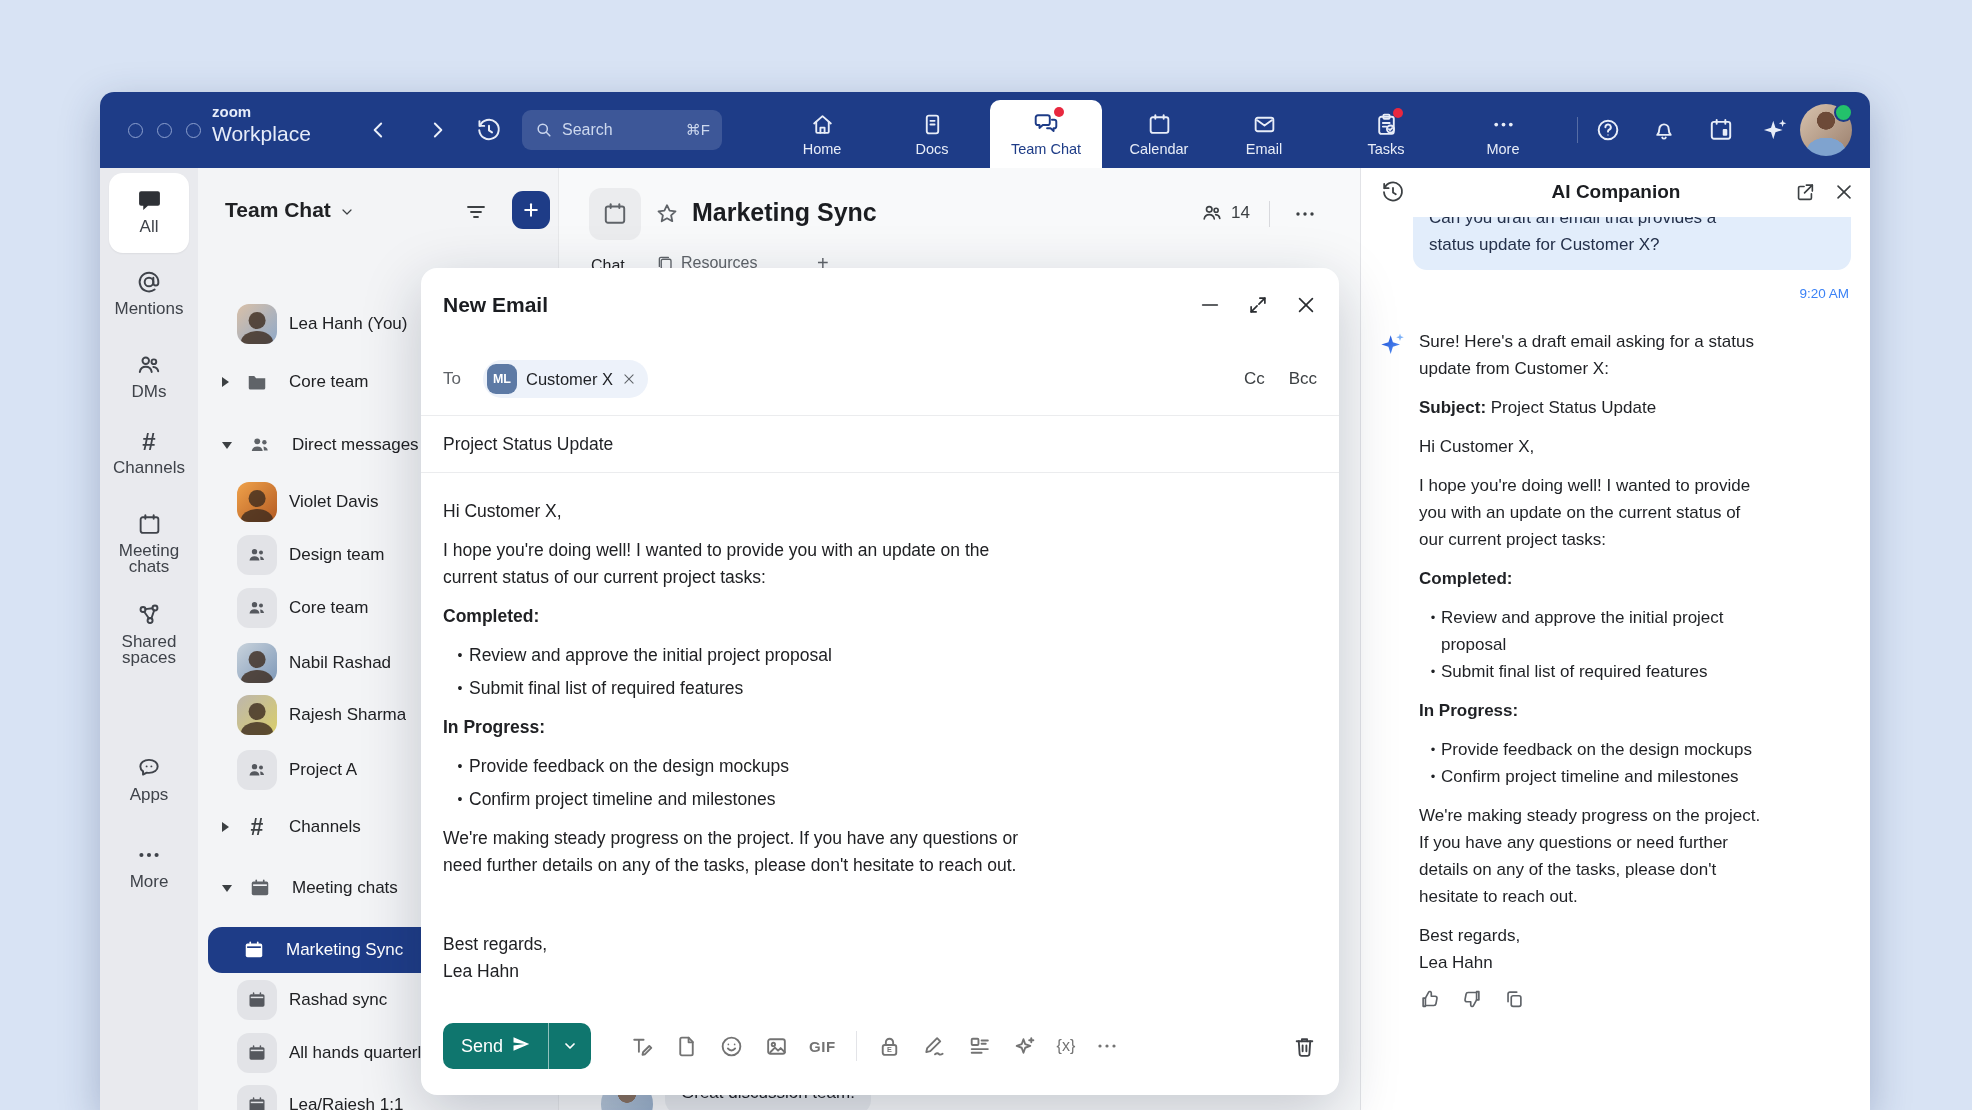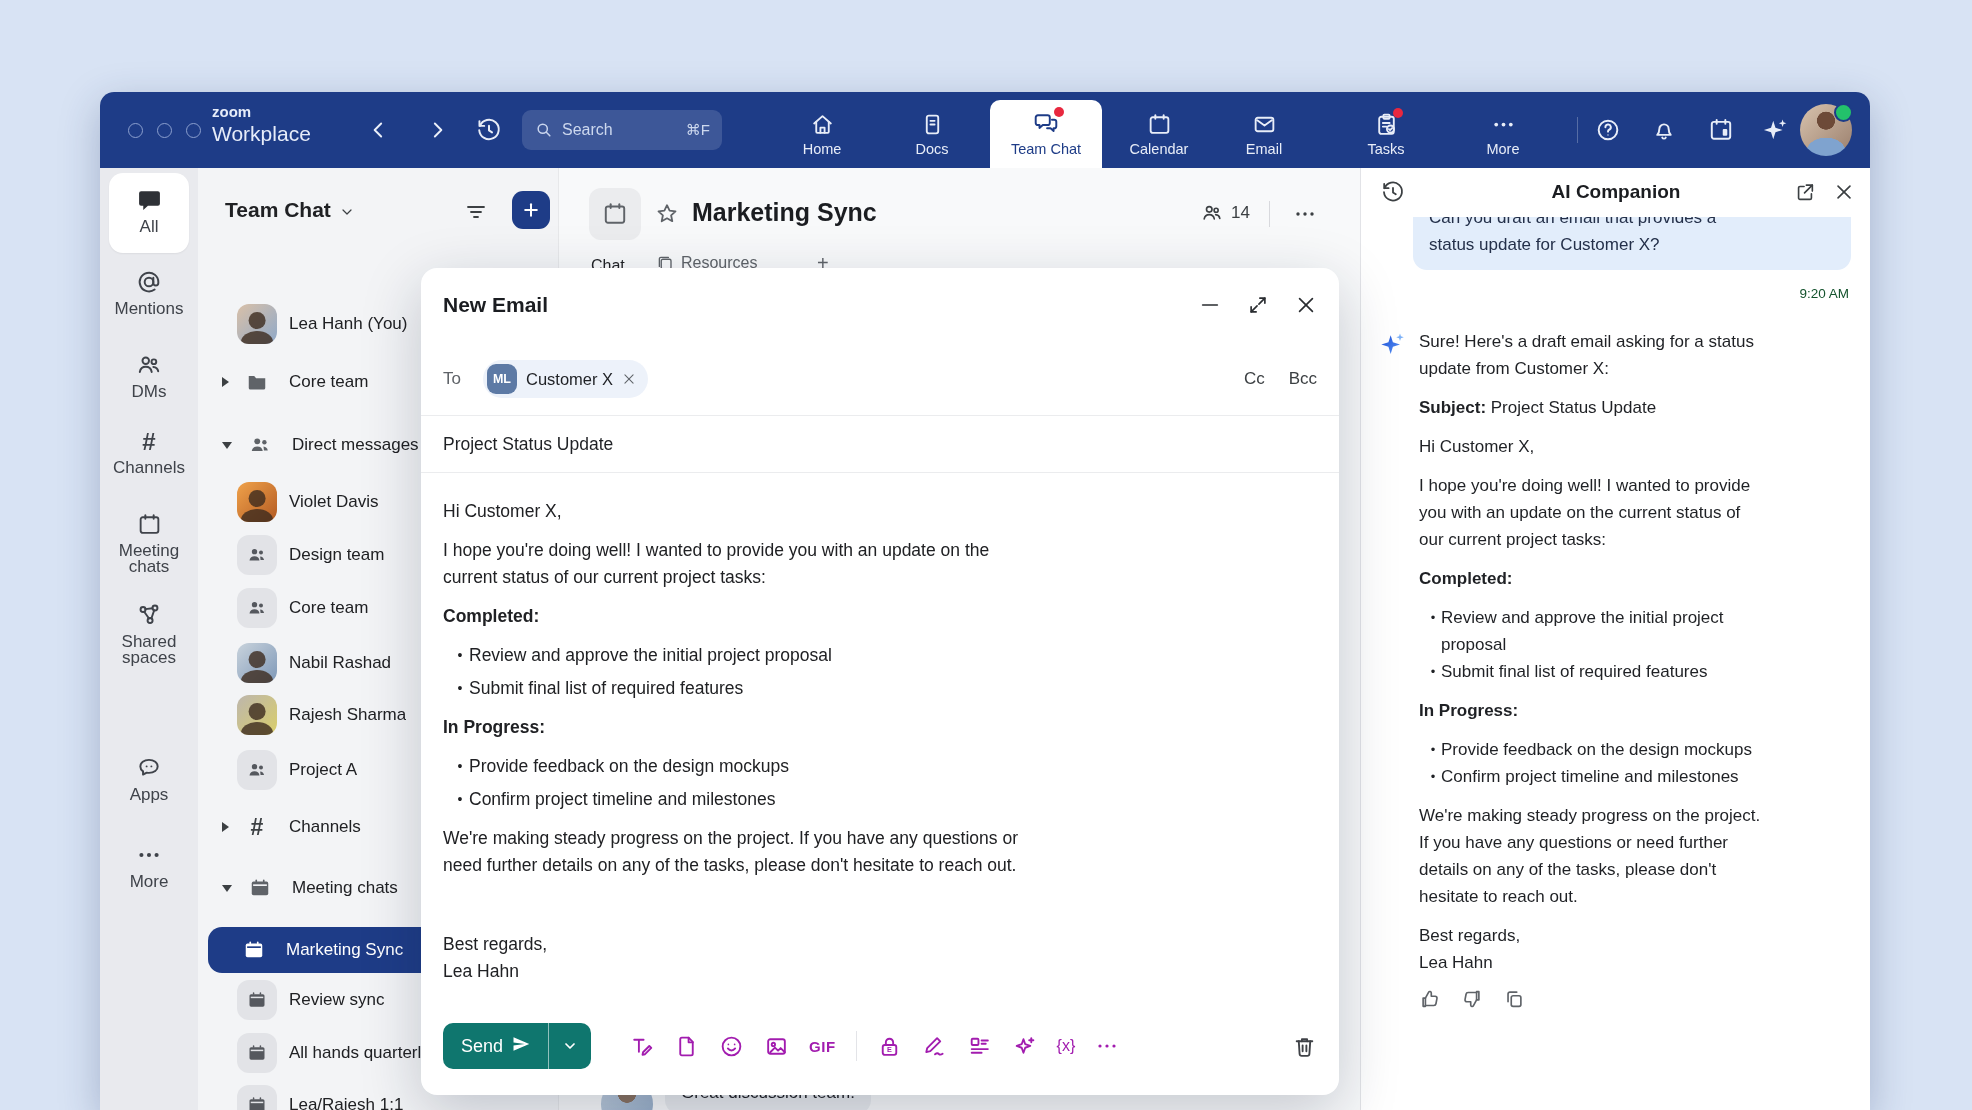--- a/index.html
+++ b/index.html
@@ -416,21 +416,21 @@
     <div class="cl-item" style="top:808px;">
       <span class="caret none"></span>
       <span class="tile" style="margin-left:8px;">
             <svg class="fic" width="20" height="20" viewBox="0 0 24 24">
               <path d="M5 5h14a2 2 0 0 1 2 2v11a2 2 0 0 1-2 2H5a2 2 0 0 1-2-2V7a2 2 0 0 1 2-2z"></path>
               <rect x="4.5" y="8" width="15" height="1.8" fill="#e2e3e7"></rect>
               <rect x="7" y="2.8" width="1.8" height="3" rx=".9"></rect>
               <rect x="15.2" y="2.8" width="1.8" height="3" rx=".9"></rect>
             </svg>
           </span>
-      <span class="cl-lbl">Review sync</span>
+      <span class="cl-lbl">Rashad sync</span>
     </div>
     <div class="cl-item" style="top:861px;">
       <span class="caret none"></span>
       <span class="tile" style="margin-left:8px;">
             <svg class="fic" width="20" height="20" viewBox="0 0 24 24">
               <path d="M5 5h14a2 2 0 0 1 2 2v11a2 2 0 0 1-2 2H5a2 2 0 0 1-2-2V7a2 2 0 0 1 2-2z"></path>
               <rect x="4.5" y="8" width="15" height="1.8" fill="#e2e3e7"></rect>
               <rect x="7" y="2.8" width="1.8" height="3" rx=".9"></rect>
               <rect x="15.2" y="2.8" width="1.8" height="3" rx=".9"></rect>
             </svg>
@@ -522,21 +522,21 @@
               <path d="M19 14v4.5a1.5 1.5 0 0 1-1.5 1.5h-11A1.5 1.5 0 0 1 5 18.5v-11A1.5 1.5 0 0 1 6.5 6H11"></path>
             </svg>
           </span>
       <span class="abs" style="left:472px;top:13px;color:#3c4043;">
             <svg class="ic" width="22" height="22" viewBox="0 0 24 24">
               <line x1="5.5" y1="5.5" x2="18.5" y2="18.5"></line>
               <line x1="18.5" y1="5.5" x2="5.5" y2="18.5"></line>
             </svg>
           </span>
     </div>
-    <div class="abs" style="right:22px;top:118px;font-size:13.5px;color:#14532d;">9:20 AM</div>
+    <div class="abs" style="right:22px;top:118px;font-size:13.5px;color:#3b82f6;">9:20 AM</div>
 
     <div class="abs" style="left:18px;top:160px;width:476px;display:flex;gap:12px;">
       <span style="flex:none;margin-top:2px;">
         <svg width="28" height="28" viewBox="0 0 24 24">
           <defs>
                 <linearGradient id="aig" x1="0" y1="0" x2="1" y2="1">
                   <stop offset="0" stop-color="#1d4fd8"></stop>
                   <stop offset="1" stop-color="#5a95f5"></stop>
                 </linearGradient>
               </defs>
@@ -681,21 +681,21 @@
           <span><svg width="18" height="18" viewBox="0 0 24 24">
                   <polygon points="2,21 23,12 2,3 2,10 17,12 2,14" fill="#fff"></polygon>
                 </svg></span>
         </div>
         <div style="width:42px;display:flex;align-items:center;justify-content:center;">
           <svg class="ic" width="16" height="16" viewBox="0 0 24 24" style="stroke-width:2.6;">
                 <polyline points="6,9 12,15 18,9"></polyline>
               </svg>
         </div>
       </div>
-      <div style="display:flex;align-items:center;gap:20px;margin-left:38px;color:#a21caf;">
+      <div style="display:flex;align-items:center;gap:20px;margin-left:38px;color:#737373;">
         <span>
               <svg class="ic" width="25" height="25" viewBox="0 0 24 24">
                 <path d="M5 5.5h9M9.5 5.5V17"></path>
                 <path d="M13.5 17.5l6-6 1.9 1.9-6 6-2.4.5z"></path>
               </svg>
             </span>
         <span>
               <svg class="ic" width="25" height="25" viewBox="0 0 24 24">
                 <path d="M7.5 3.5H14l4 4V19a1.5 1.5 0 0 1-1.5 1.5h-9A1.5 1.5 0 0 1 6 19V5a1.5 1.5 0 0 1 1.5-1.5z"></path>
                 <path d="M14 3.5V8h4"></path>

